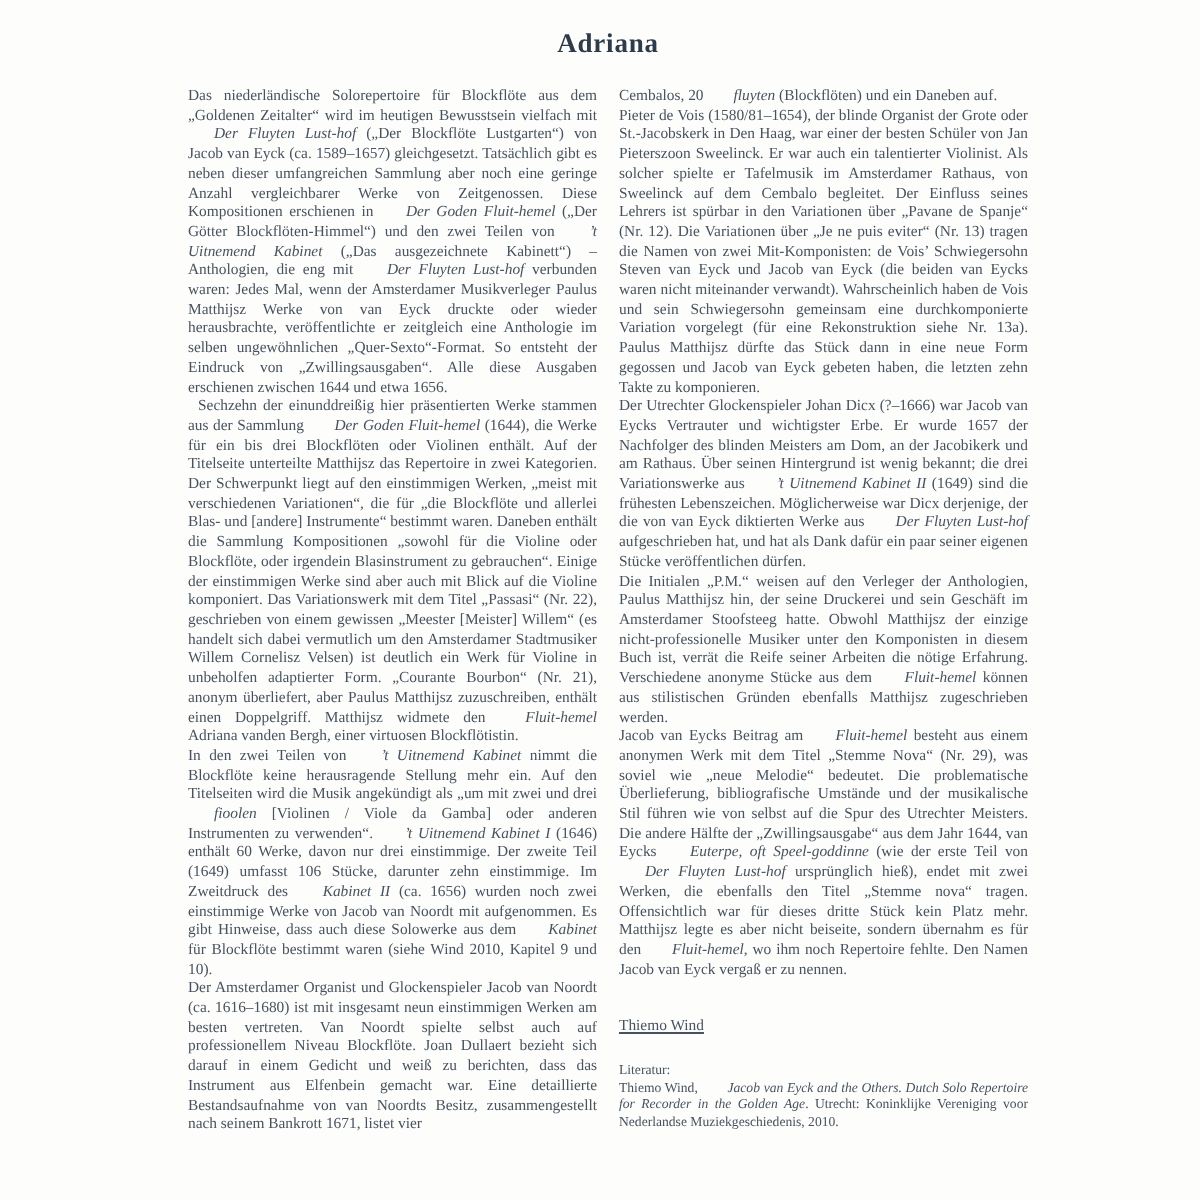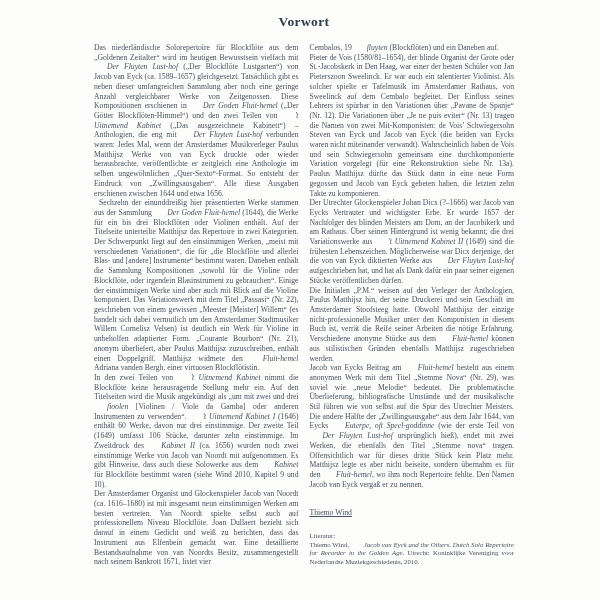--- a/index.html
+++ b/index.html
@@ -47,33 +47,33 @@
     margin-top: 14px;
     font-size: 6.8px;
     line-height: 8.7px;
   }
   .lit-heading, .lit-entry { margin: 0; }
 </style>
 </head>
 <body>
 
 <main class="page">
-  <h1 class="title">Vorwort</h1>
+  <h1 class="title">Adriana</h1>
   <div class="columns">
     <div class="col">
       <div>
           <p class="para"><span>Das niederländische Solorepertoire für Blockflöte aus dem „Goldenen Zeitalter“ wird im heutigen Bewusstsein vielfach mit </span><em>Der Fluyten Lust-hof</em><span> („Der Blockflöte Lustgarten“) von Jacob van Eyck (ca. 1589–1657) gleichgesetzt. Tatsächlich gibt es neben dieser umfangreichen Sammlung aber noch eine geringe Anzahl vergleichbarer Werke von Zeitgenossen. Diese Kompositionen erschienen in </span><em>Der Goden Fluit-hemel</em><span> („Der Götter Blockflöten-Himmel“) und den zwei Teilen von </span><em>’t Uitnemend Kabinet</em><span> („Das ausgezeichnete Kabinett“) – Anthologien, die eng mit </span><em>Der Fluyten Lust-hof</em><span> verbunden waren: Jedes Mal, wenn der Amsterdamer Musikverleger Paulus Matthijsz Werke von van Eyck druckte oder wieder herausbrachte, veröffentlichte er zeitgleich eine Anthologie im selben ungewöhnlichen „Quer-Sexto“-Format. So entsteht der Eindruck von „Zwillingsausgaben“. Alle diese Ausgaben erschienen zwischen 1644 und etwa 1656.</span></p>
           <p class="para indent"><span>Sechzehn der einunddreißig hier präsentierten Werke stammen aus der Sammlung </span><em>Der Goden Fluit-hemel</em><span> (1644), die Werke für ein bis drei Blockflöten oder Violinen enthält. Auf der Titelseite unterteilte Matthijsz das Repertoire in zwei Kategorien. Der Schwerpunkt liegt auf den einstimmigen Werken, „meist mit verschiedenen Variationen“, die für „die Blockflöte und allerlei Blas- und [andere] Instrumente“ bestimmt waren. Daneben enthält die Sammlung Kompositionen „sowohl für die Violine oder Blockflöte, oder irgendein Blasinstrument zu gebrauchen“. Einige der einstimmigen Werke sind aber auch mit Blick auf die Violine komponiert. Das Variationswerk mit dem Titel „Passasi“ (Nr. 22), geschrieben von einem gewissen „Meester [Meister] Willem“ (es handelt sich dabei vermutlich um den Amsterdamer Stadtmusiker Willem Cornelisz Velsen) ist deutlich ein Werk für Violine in unbeholfen adaptierter Form. „Courante Bourbon“ (Nr. 21), anonym überliefert, aber Paulus Matthijsz zuzuschreiben, enthält einen Doppelgriff. Matthijsz widmete den </span><em>Fluit-hemel</em><span> Adriana vanden Bergh, einer virtuosen Blockflötistin.</span></p>
           <p class="para"><span>In den zwei Teilen von </span><em>’t Uitnemend Kabinet</em><span> nimmt die Blockflöte keine herausragende Stellung mehr ein. Auf den Titelseiten wird die Musik angekündigt als „um mit zwei und drei </span><em>fioolen</em><span> [Violinen / Viole da Gamba] oder anderen Instrumenten zu verwenden“. </span><em>’t Uitnemend Kabinet I</em><span> (1646) enthält 60 Werke, davon nur drei einstimmige. Der zweite Teil (1649) umfasst 106 Stücke, darunter zehn einstimmige. Im Zweitdruck des </span><em>Kabinet II</em><span> (ca. 1656) wurden noch zwei einstimmige Werke von Jacob van Noordt mit aufgenommen. Es gibt Hinweise, dass auch diese Solowerke aus dem </span><em>Kabinet</em><span> für Blockflöte bestimmt waren (siehe Wind 2010, Kapitel 9 und 10).</span></p>
           <p class="para"><span>Der Amsterdamer Organist und Glockenspieler Jacob van Noordt (ca. 1616–1680) ist mit insgesamt neun einstimmigen Werken am besten vertreten. Van Noordt spielte selbst auch auf professionellem Niveau Blockflöte. Joan Dullaert bezieht sich darauf in einem Gedicht und weiß zu berichten, dass das Instrument aus Elfenbein gemacht war. Eine detaillierte Bestandsaufnahme von van Noordts Besitz, zusammengestellt nach seinem Bankrott 1671, listet vier</span></p>
         </div>
     </div>
     <div class="col">
       <div>
-          <p class="para"><span>Cembalos, 19 </span><em>fluyten</em><span> (Blockflöten) und ein Daneben auf.</span></p>
+          <p class="para"><span>Cembalos, 20 </span><em>fluyten</em><span> (Blockflöten) und ein Daneben auf.</span></p>
           <p class="para"><span>Pieter de Vois (1580/81–1654), der blinde Organist der Grote oder St.-Jacobskerk in Den Haag, war einer der besten Schüler von Jan Pieterszoon Sweelinck. Er war auch ein talentierter Violinist. Als solcher spielte er Tafelmusik im Amsterdamer Rathaus, von Sweelinck auf dem Cembalo begleitet. Der Einfluss seines Lehrers ist spürbar in den Variationen über „Pavane de Spanje“ (Nr. 12). Die Variationen über „Je ne puis eviter“ (Nr. 13) tragen die Namen von zwei Mit-Komponisten: de Vois’ Schwiegersohn Steven van Eyck und Jacob van Eyck (die beiden van Eycks waren nicht miteinander verwandt). Wahrscheinlich haben de Vois und sein Schwiegersohn gemeinsam eine durchkomponierte Variation vorgelegt (für eine Rekonstruktion siehe Nr. 13a). Paulus Matthijsz dürfte das Stück dann in eine neue Form gegossen und Jacob van Eyck gebeten haben, die letzten zehn Takte zu komponieren.</span></p>
           <p class="para"><span>Der Utrechter Glockenspieler Johan Dicx (?–1666) war Jacob van Eycks Vertrauter und wichtigster Erbe. Er wurde 1657 der Nachfolger des blinden Meisters am Dom, an der Jacobikerk und am Rathaus. Über seinen Hintergrund ist wenig bekannt; die drei Variationswerke aus </span><em>’t Uitnemend Kabinet II</em><span> (1649) sind die frühesten Lebenszeichen. Möglicherweise war Dicx derjenige, der die von van Eyck diktierten Werke aus </span><em>Der Fluyten Lust-hof</em><span> aufgeschrieben hat, und hat als Dank dafür ein paar seiner eigenen Stücke veröffentlichen dürfen.</span></p>
           <p class="para"><span>Die Initialen „P.M.“ weisen auf den Verleger der Anthologien, Paulus Matthijsz hin, der seine Druckerei und sein Geschäft im Amsterdamer Stoofsteeg hatte. Obwohl Matthijsz der einzige nicht-professionelle Musiker unter den Komponisten in diesem Buch ist, verrät die Reife seiner Arbeiten die nötige Erfahrung. Verschiedene anonyme Stücke aus dem </span><em>Fluit-hemel</em><span> können aus stilistischen Gründen ebenfalls Matthijsz zugeschrieben werden.</span></p>
           <p class="para"><span>Jacob van Eycks Beitrag am </span><em>Fluit-hemel</em><span> besteht aus einem anonymen Werk mit dem Titel „Stemme Nova“ (Nr. 29), was soviel wie „neue Melodie“ bedeutet. Die problematische Überlieferung, bibliografische Umstände und der musikalische Stil führen wie von selbst auf die Spur des Utrechter Meisters. Die andere Hälfte der „Zwillingsausgabe“ aus dem Jahr 1644, van Eycks </span><em>Euterpe, oft Speel-goddinne</em><span> (wie der erste Teil von </span><em>Der Fluyten Lust-hof</em><span> ursprünglich hieß), endet mit zwei Werken, die ebenfalls den Titel „Stemme nova“ tragen. Offensichtlich war für dieses dritte Stück kein Platz mehr. Matthijsz legte es aber nicht beiseite, sondern übernahm es für den </span><em>Fluit-hemel</em><span>, wo ihm noch Repertoire fehlte. Den Namen Jacob van Eyck vergaß er zu nennen.</span></p>
         </div>
       <p class="signature">Thiemo Wind</p>
       <div class="literature">
         <p class="lit-heading">Literatur:</p>
         <p class="lit-entry"><span>Thiemo Wind, </span><em>Jacob van Eyck and the Others. Dutch Solo Repertoire for Recorder in the Golden Age</em><span>. Utrecht: Koninklijke Vereniging voor Nederlandse Muziekgeschiedenis, 2010.</span></p>
       </div>

